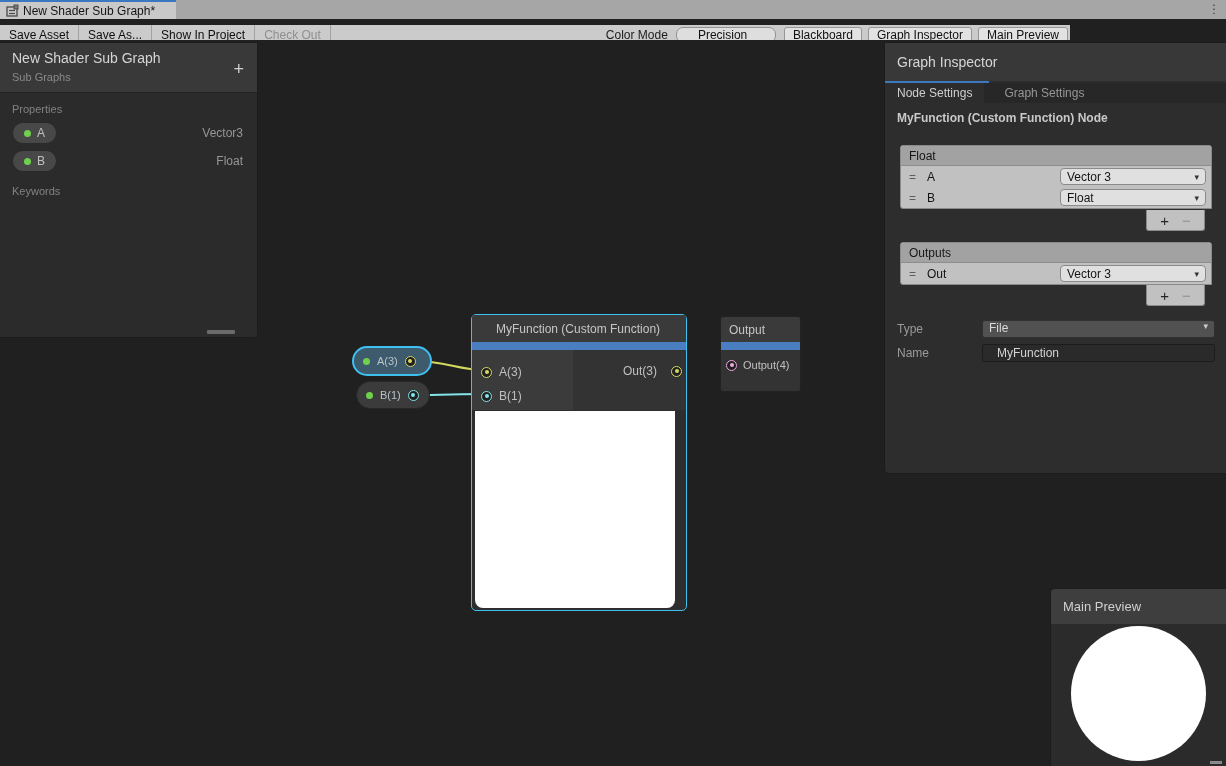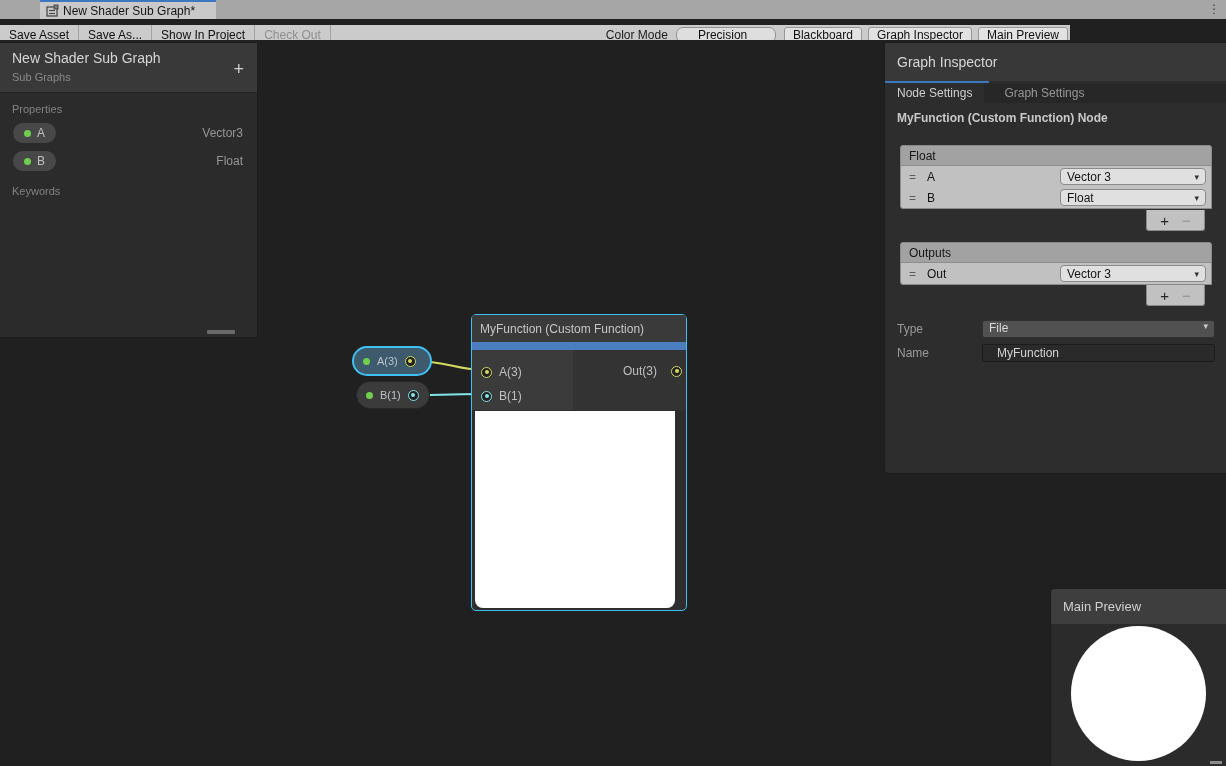--- a/index.html
+++ b/index.html
@@ -2,21 +2,21 @@
 <html><head>
 <meta charset="utf-8">
 <style>
   * { margin: 0; padding: 0; box-sizing: border-box; }
   html, body { width: 1226px; height: 766px; overflow: hidden; }
   body { font-family: "Liberation Sans", sans-serif; font-size: 12px; background: #202020; position: relative; }
 
   
   .tabbar { position: absolute; left: 0; top: 0; width: 1226px; height: 19px; background: #a6a6a6; }
   .doc-tab { position: absolute; left: 0; top: 0; height: 19px; width: 176px; background: #c9c9c9;
-             border-top: 2px solid #3c78c0; display: flex; align-items: center; gap: 4px; padding: 0 6px; margin-left: 40px; }
+             border-top: 2px solid #3c78c0; display: flex; align-items: center; gap: 4px; padding: 0 6px; }
   .doc-tab .t-label { color: #141414; font-size: 12px; white-space: nowrap; }
   .kebab { position: absolute; right: 6px; top: 1px; color: #3c3c3c; font-size: 12px; letter-spacing: 0; line-height: 16px; cursor: pointer; }
 
   
   .toolbar { position: absolute; left: 0; top: 25px; width: 1070px; height: 21px; background: #cbcbcb;
              border-bottom: 1px solid #6f6f6f; display: flex; align-items: center; }
   .tb-btn { height: 21px; display: flex; align-items: center; padding: 0 9px; color: #0f0f0f;
             border-right: 1px solid #a2a2a2; cursor: pointer; white-space: nowrap; }
   .tb-btn.disabled { color: #8f8f8f; }
   .tb-right { margin-left: auto; display: flex; align-items: center; height: 21px; }
@@ -45,21 +45,21 @@
   .prop-pill { position: absolute; display: flex; align-items: center; gap: 7px; padding: 0 9px;
                border-radius: 15px; cursor: pointer; }
   .pill-a { left: 352px; top: 306px; width: 80px; height: 30px; background: #3e5a6d; border: 2px solid #3ec1f1; }
   .pill-b { left: 356px; top: 341px; width: 74px; height: 28px; background: #3b3b3b; border: 1px solid #272727; }
   .prop-pill .pl { color: #b9c3c9; font-size: 11px; }
 
   
   .fn-node { position: absolute; left: 471px; top: 274px; width: 216px; height: 297px; background: #2e2e2e;
              border: 1.5px solid #3ec1f1; border-radius: 5px; cursor: pointer; }
   .fn-title { height: 27px; background: #3a3a3a; color: #c6c6c6; display: flex; align-items: center;
-              padding: 0 8px; font-size: 12px; border-radius: 3px 3px 0 0; white-space: nowrap; }
+              padding: 0 24px; font-size: 12px; border-radius: 3px 3px 0 0; white-space: nowrap; }
   .fn-strip { height: 8px; background: #4b7ec0; }
   .fn-ports { position: relative; height: 60px; background: #333; }
   .fn-incol { position: absolute; left: 0; top: 0; width: 101px; height: 60px; background: #3b3b3b; }
   .port-row { position: absolute; display: flex; align-items: center; gap: 7px; color: #c0c0c0; font-size: 12px; }
   .pr-a { left: 9px; top: 15px; } .pr-b { left: 9px; top: 39px; }
   .pr-out { right: 4px; top: 14px; flex-direction: row; }
   .pr-out .port { margin-left: 7px; }
   .fn-preview { position: absolute; left: 3px; top: 96px; width: 200px; height: 197px; background: #ffffff;
                 border-radius: 0 0 8px 8px; }
 
@@ -225,20 +225,30 @@
       <div class="port-row pr-out">
         <span>Out(3)</span>
         <span class="port p-yellow">
             <span class="pd"></span>
           </span>
       </div>
     </div>
     <div class="fn-preview"></div>
   </div>
 
+  <div class="out-node">
+    <div class="out-title">Output</div>
+    <div class="out-strip"></div>
+    <div class="out-portrow">
+      <span class="port p-pink">
+          <span class="pd"></span>
+        </span>
+      <span>Output(4)</span>
+    </div>
+  </div>
 
   <div class="blackboard">
     <div class="bb-header">
       <div class="bb-title">New Shader Sub Graph</div>
       <div class="bb-sub">Sub Graphs</div>
       <div class="bb-add">+</div>
     </div>
     <div class="bb-section">Properties</div>
     <div class="bb-row">
       <div class="bb-pill">

